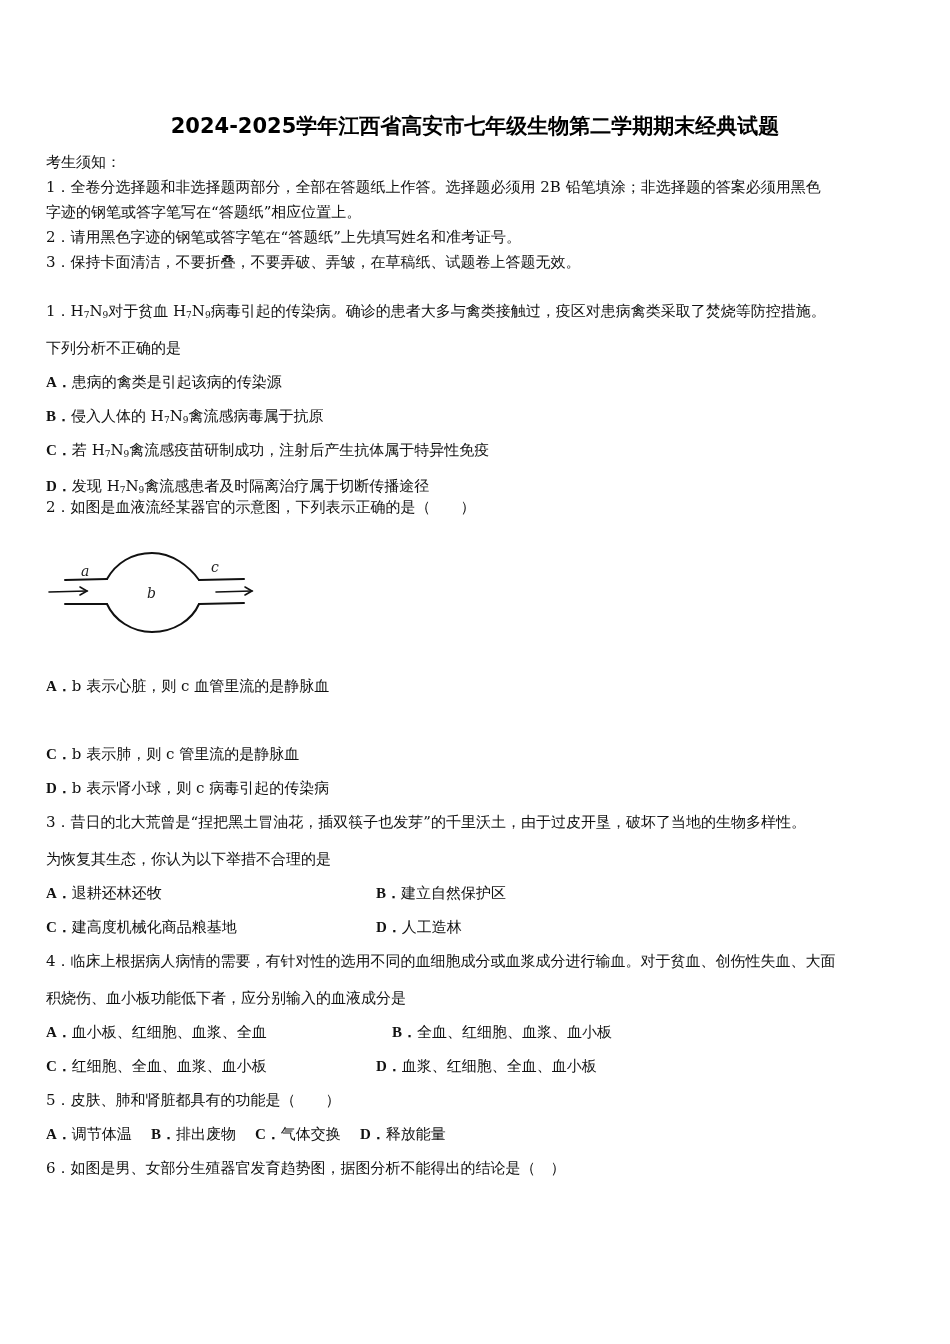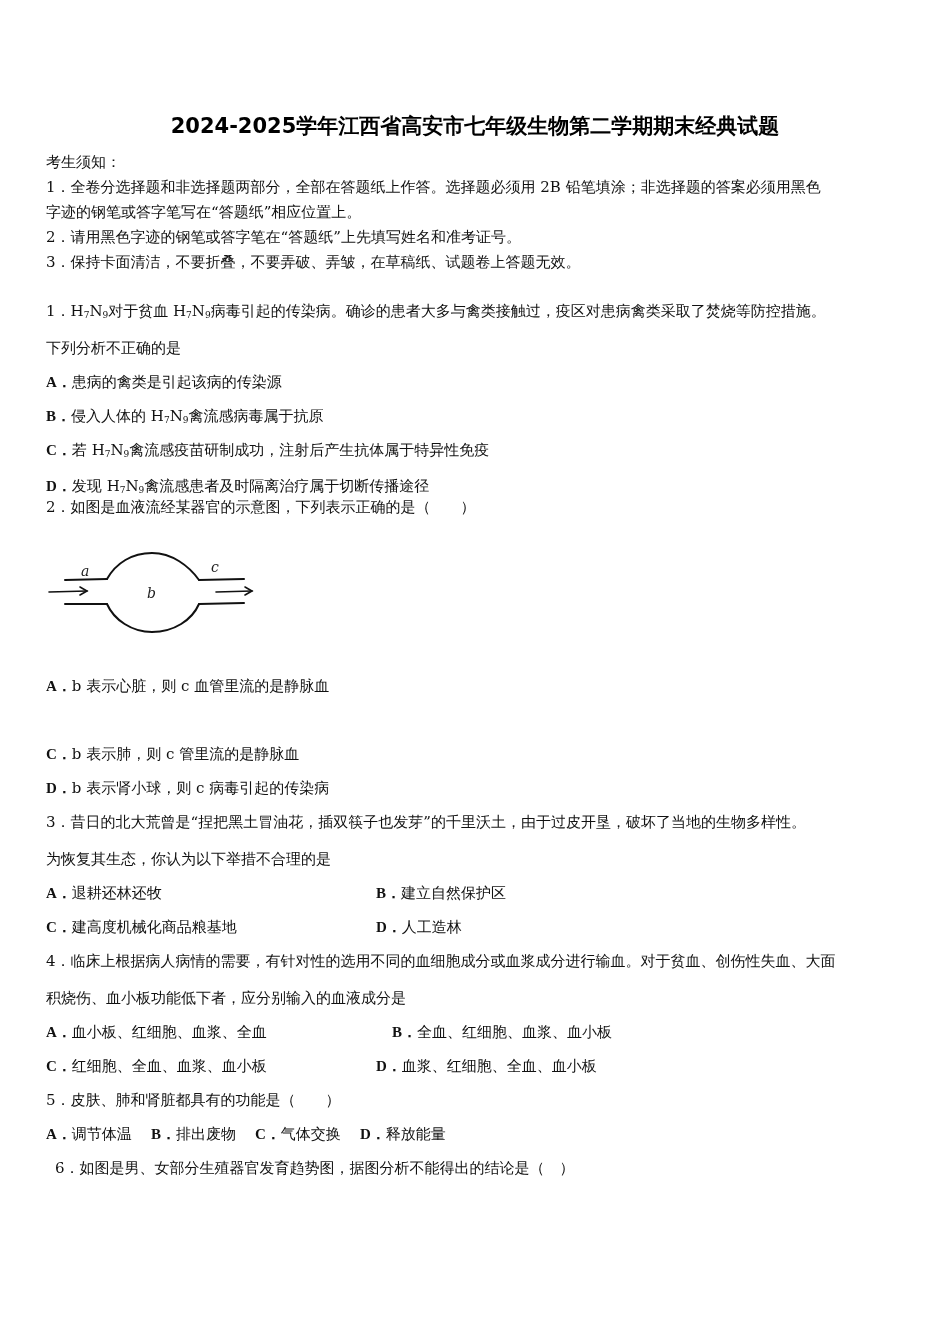--- a/index.html
+++ b/index.html
@@ -125,17 +125,17 @@
   <div class="line" style="top:1090px;">
     <span>5．</span><span>皮肤、肺和肾脏都具有的功能是（　　）</span>
   </div>
   <div class="line" style="top:1124px;">
     <span><span class="opt-label">A．</span><span>调节体温</span></span>&nbsp;&nbsp;&nbsp;
     <span><span class="opt-label">B．</span><span>排出废物</span></span>&nbsp;&nbsp;&nbsp;
     <span><span class="opt-label">C．</span><span>气体交换</span></span>&nbsp;&nbsp;&nbsp;
     <span><span class="opt-label">D．</span><span>释放能量</span></span>
   </div>
 
-  <div class="line" style="top:1158px;margin-left:9px;">
+  <div class="line" style="top:1158px;">
     <span>6．</span><span>如图是男、女部分生殖器官发育趋势图，据图分析不能得出的结论是（　）</span>
   </div>
 
 </div>
 
 </body></html>

